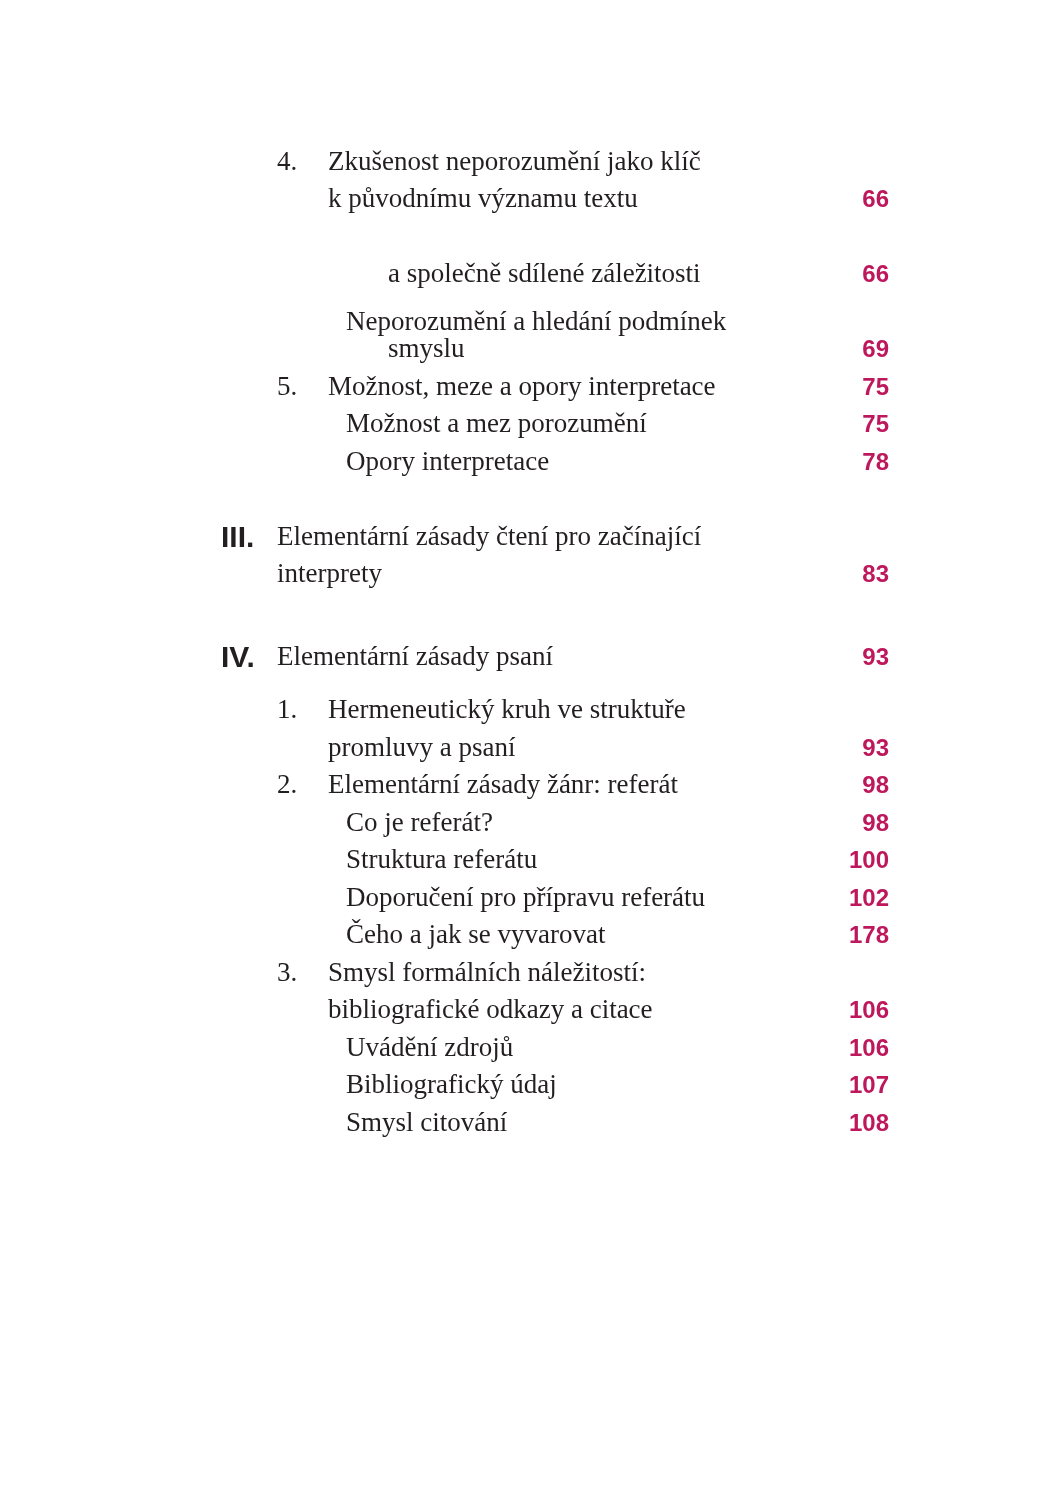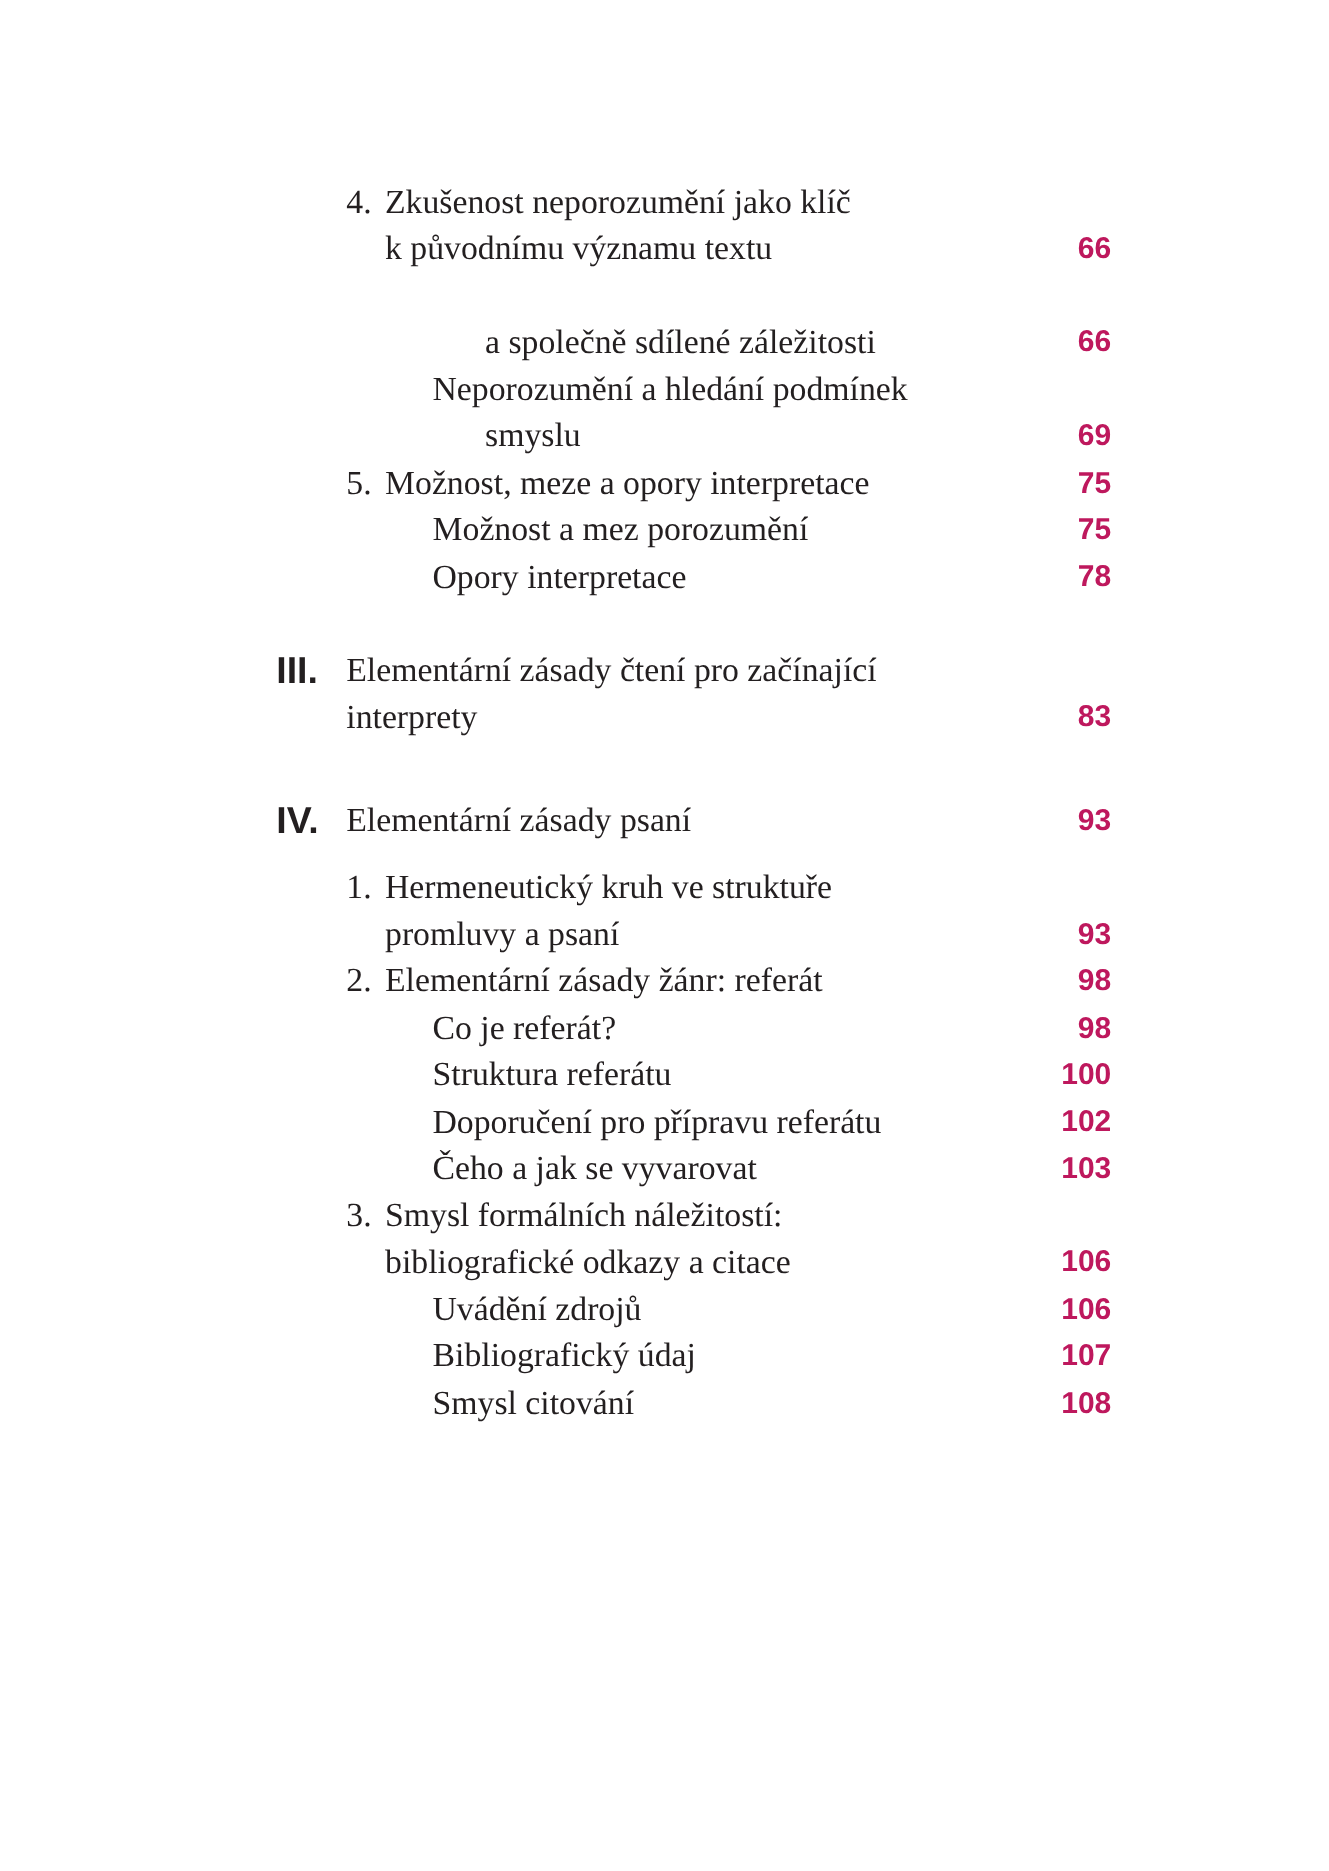--- a/index.html
+++ b/index.html
@@ -4,21 +4,21 @@
   <style>
     html, body { margin: 0; padding: 0; background: #ffffff; }
     body { width: 1063px; height: 1497px; position: relative; overflow: hidden; color: #231f20; }
     .toc { position: absolute; left: 0; top: 0; width: 1063px; height: 1497px; }
     .line { position: absolute; left: 0; width: 1063px; height: 37px; }
     .txt { position: absolute; top: 0; font-family: "Liberation Serif", "DejaVu Serif", serif; font-size: 27px; line-height: 37px; white-space: nowrap; color: #231f20; }
     .bold { font-weight: normal; }
     .num { position: absolute; left: 277px; top: 0; font-family: "Liberation Serif", "DejaVu Serif", serif; font-size: 27px; line-height: 37px; }
     .roman { position: absolute; left: 221px; top: 0; font-family: Liberation Sans, sans-serif; font-size: 30px; line-height: 37px; font-weight: bold; }
     .page { position: absolute; right: 174px; top: 0; font-family: "Liberation Sans", "DejaVu Sans", sans-serif; font-size: 24px; font-weight: bold; line-height: 37px; color: #be185d; }
-    .l1 { left: 308px; }
+    .l1 { left: 328px; }
     .l2 { left: 346px; }
     .l3 { left: 388px; }
     .lp { left: 277px; }
   </style>
 </head>
 <body>
 
 <div class="toc">
 
   <div class="line" style="top:143px">
@@ -28,21 +28,21 @@
   <div class="line" style="top:180px">
     <span class="txt l1">k původnímu významu textu</span>
     <span class="page">66</span>
   </div>
 
   <div class="line" style="top:255px">
     <span class="txt l3">a společně sdílené záležitosti</span>
     <span class="page">66</span>
   </div>
 
-  <div class="line" style="top:293px">
+  <div class="line" style="top:303px">
     <span class="txt l2">Neporozumění a hledání podmínek</span>
   </div>
   <div class="line" style="top:330px">
     <span class="txt l3">smyslu</span>
     <span class="page">69</span>
   </div>
 
   <div class="line" style="top:368px">
     <span class="num">5.</span>
     <span class="txt l1">Možnost, meze a opory interpretace</span>
@@ -93,21 +93,21 @@
   <div class="line" style="top:841px">
     <span class="txt l2">Struktura referátu</span>
     <span class="page">100</span>
   </div>
   <div class="line" style="top:879px">
     <span class="txt l2">Doporučení pro přípravu referátu</span>
     <span class="page">102</span>
   </div>
   <div class="line" style="top:916px">
     <span class="txt l2">Čeho a jak se vyvarovat</span>
-    <span class="page">103</span>
+    <span class="page">178</span>
   </div>
 
   <div class="line" style="top:954px">
     <span class="num">3.</span>
     <span class="txt l1">Smysl formálních náležitostí:</span>
   </div>
   <div class="line" style="top:991px">
     <span class="txt l1">bibliografické odkazy a citace</span>
     <span class="page">106</span>
   </div>

